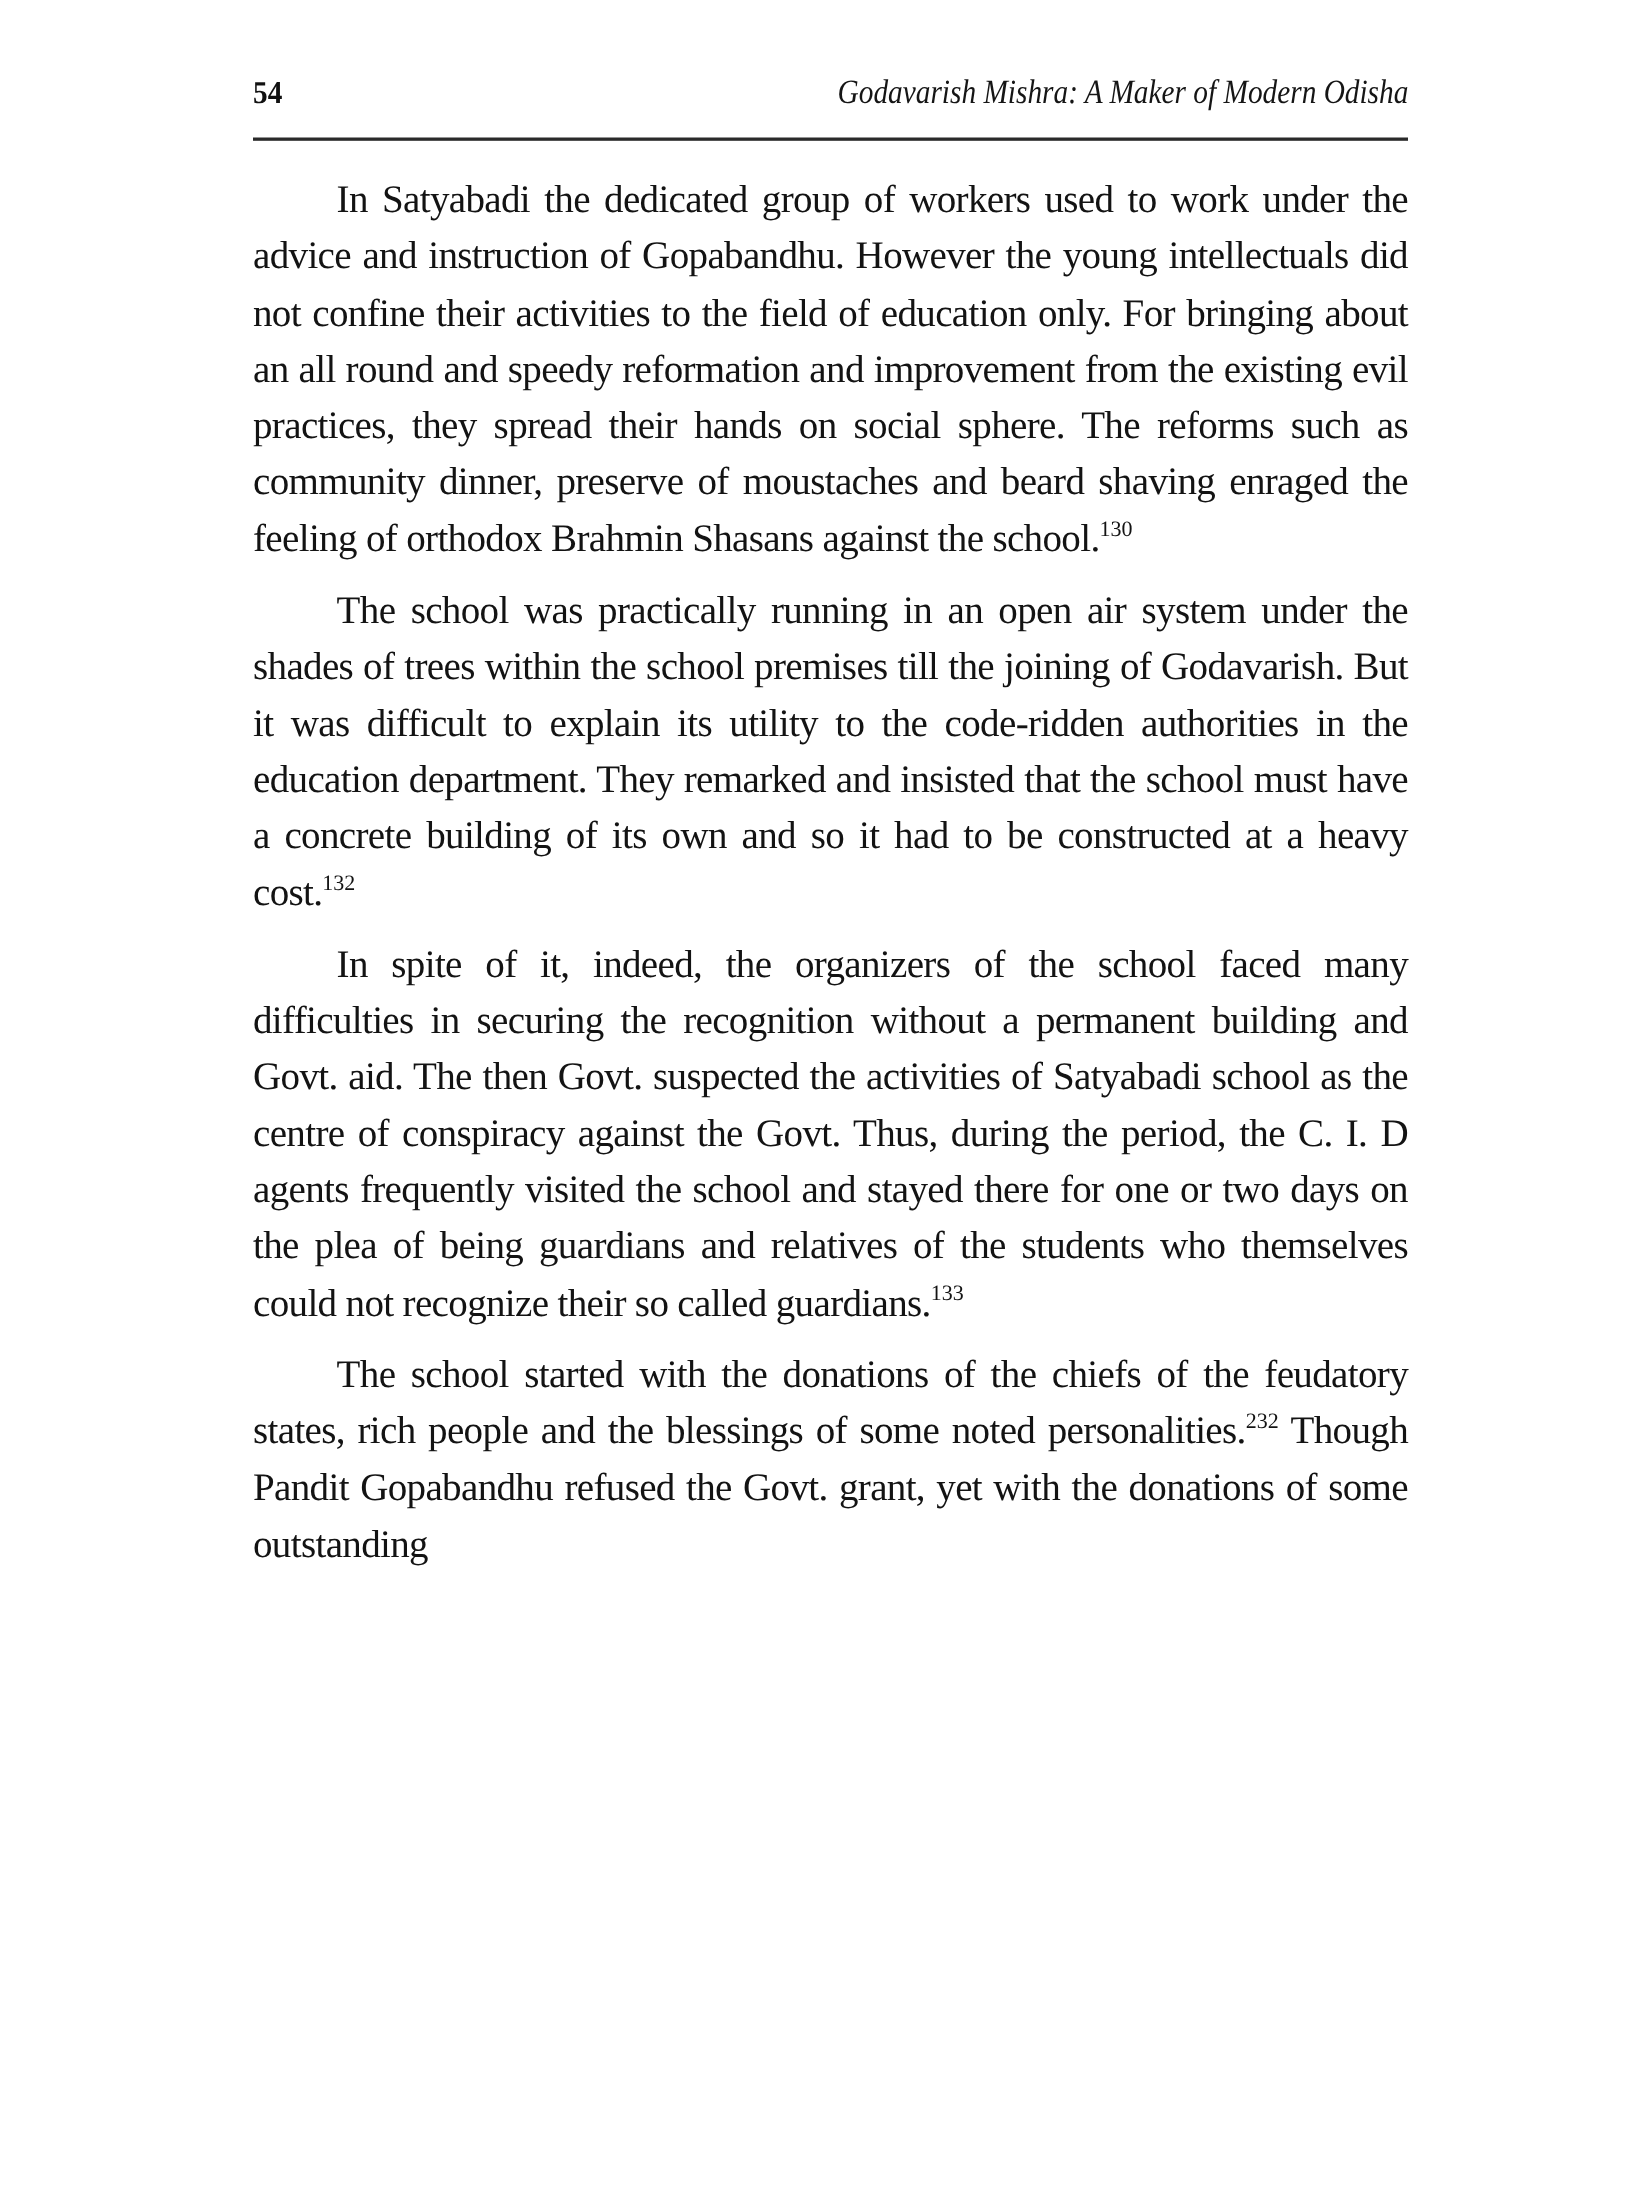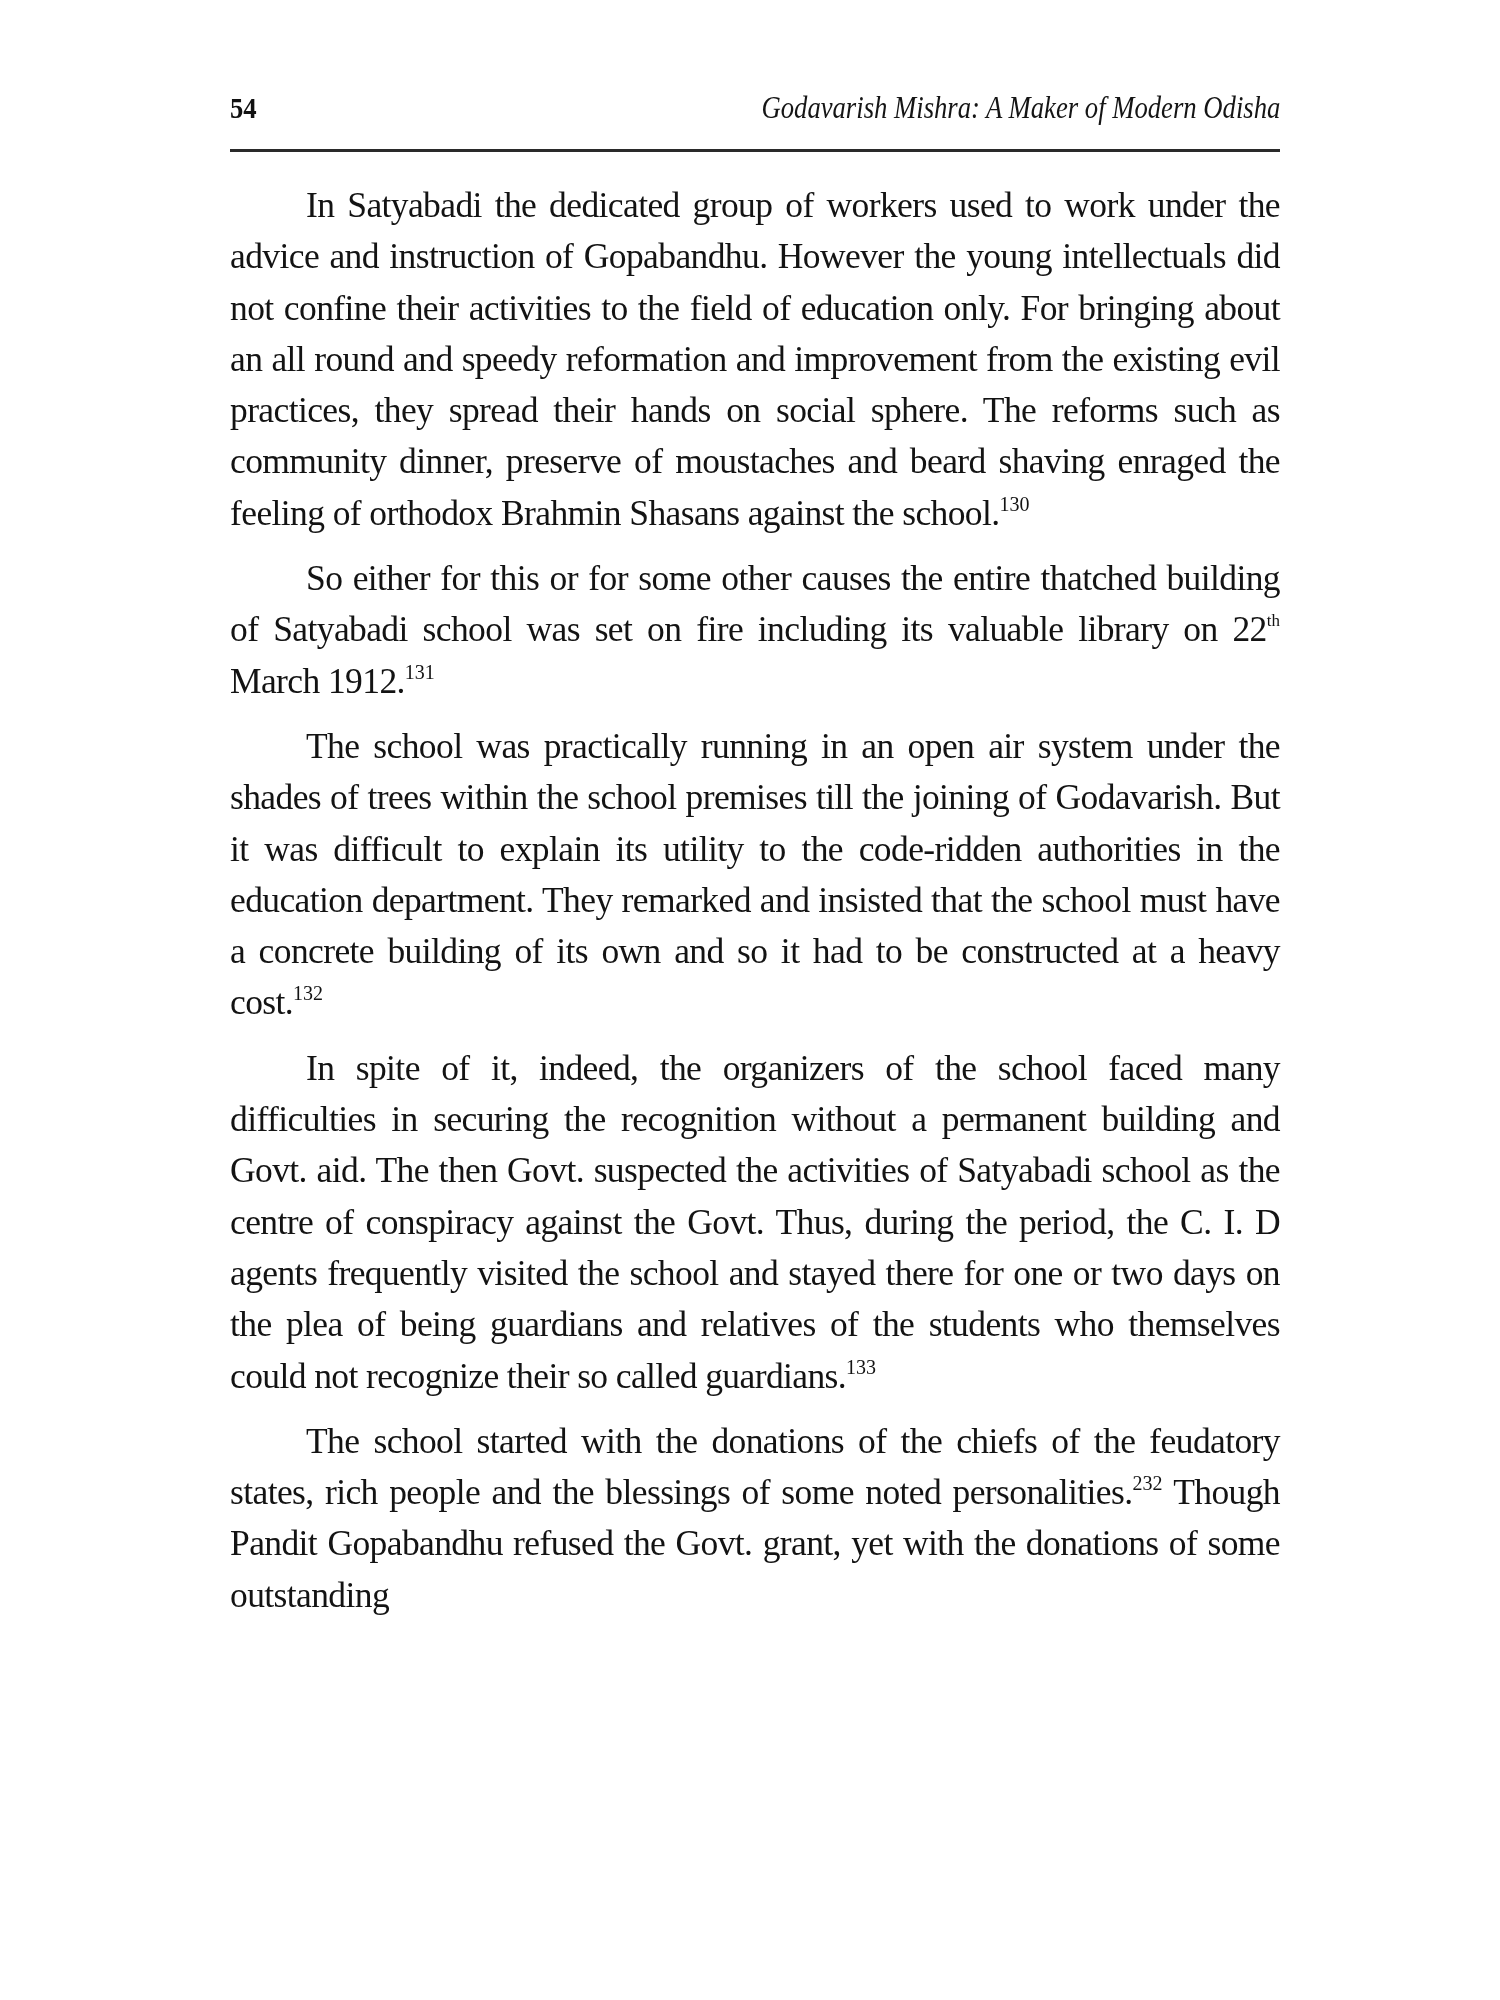--- a/index.html
+++ b/index.html
@@ -11,21 +11,21 @@
     width: 1500px;
     height: 2000px;
     position: relative;
     overflow: hidden;
     font-family: "Liberation Serif", "DejaVu Serif", serif;
     color: #111111;
   }
   .page {
     position: absolute;
     left: 230px;
-    top: 82px;
+    top: 58px;
     width: 1050px;
   }
   .running-head {
     display: flex;
     justify-content: space-between;
     align-items: baseline;
     height: 50px;
     padding-top: 8px;
   }
   .page-number {
@@ -84,21 +84,20 @@
 <div class="page">
   <div class="running-head">
     <span class="page-number">54</span>
     <span class="book-title">Godavarish Mishra: A Maker of Modern Odisha</span>
   </div>
   <div class="head-rule"></div>
 
   <div class="body">
     <p class="para"><span>In Satyabadi the dedicated group of workers used to work under the advice and instruction of Gopabandhu. However the young intellectuals did not confine their activities to the field of education only. For bringing about an all round and speedy reformation and improvement from the existing evil practices, they spread their hands on social sphere. The reforms such as community dinner, preserve of moustaches and beard shaving enraged the feeling of orthodox Brahmin Shasans against the school.</span><sup class="fn">130</sup></p>
 
-    <p class="para"><span>So either for this or for some other causes the entire thatched building of Satyabadi school was set on fire including its valuable library on 22</span><sup class="ord">th</sup><span> March 1912.</span><sup class="fn">131</sup></p>
 
     <p class="para"><span>The school was practically running in an open air system under the shades of trees within the school premises till the joining of Godavarish. But it was difficult to explain its utility to the code-ridden authorities in the education department. They remarked and insisted that the school must have a concrete building of its own and so it had to be constructed at a heavy cost.</span><sup class="fn">132</sup></p>
 
     <p class="para"><span>In spite of it, indeed, the organizers of the school faced many difficulties in securing the recognition without a permanent building and Govt. aid. The then Govt. suspected the activities of Satyabadi school as the centre of conspiracy against the Govt. Thus, during the period, the C. I. D agents frequently visited the school and stayed there for one or two days on the plea of being guardians and relatives of the students who themselves could not recognize their so called guardians.</span><sup class="fn">133</sup></p>
 
     <p class="para"><span>The school started with the donations of the chiefs of the feudatory states, rich people and the blessings of some noted personalities.</span><sup class="fn">232</sup><span> Though Pandit Gopabandhu refused the Govt. grant, yet with the donations of some outstanding</span></p>
   </div>
 </div>
 
 </body></html>

